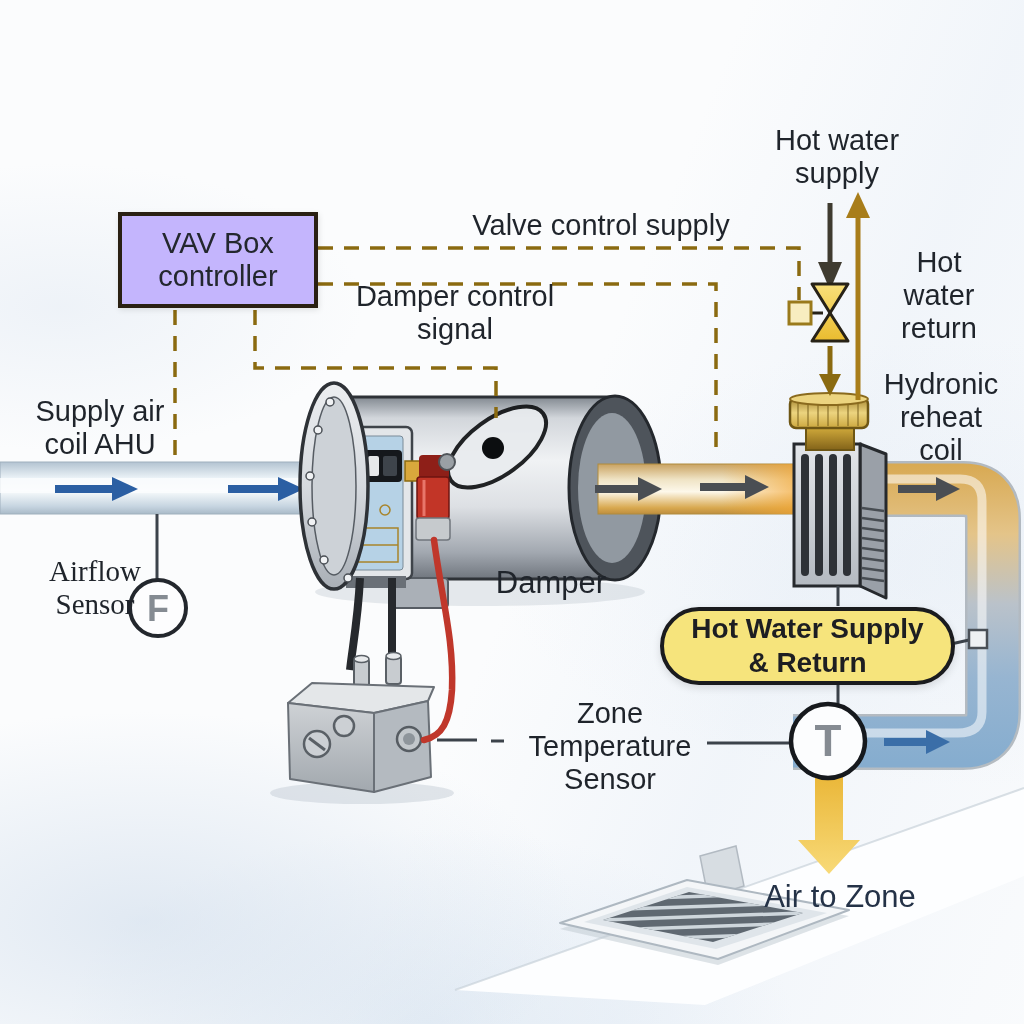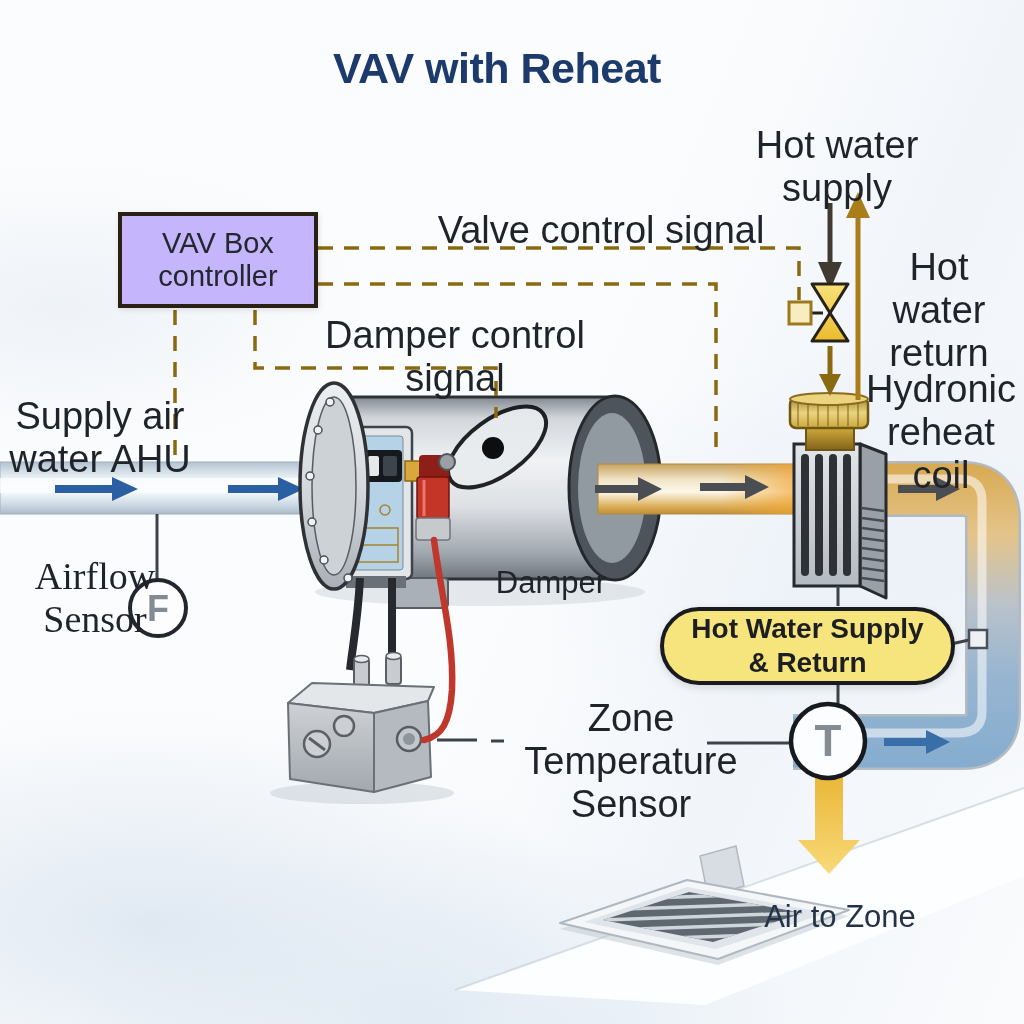--- a/index.html
+++ b/index.html
@@ -6,32 +6,32 @@
   .stage{position:relative;width:1024px;height:1024px;overflow:hidden;
          background:#fbfcfd;font-family:"Liberation Sans",sans-serif;}
   .wash{position:absolute;inset:0;pointer-events:none;background:
     radial-gradient(620px 300px at 14% 90%, rgba(198,214,232,.50), transparent 70%),
     radial-gradient(520px 280px at 42% 100%, rgba(204,220,236,.45), transparent 70%),
     radial-gradient(420px 200px at 6% 30%, rgba(218,228,240,.40), transparent 72%),
     radial-gradient(700px 320px at 96% 55%, rgba(214,226,240,.28), transparent 70%),
     linear-gradient(112deg, rgba(235,241,248,0) 52%, rgba(222,232,244,.34) 72%, rgba(235,241,248,.12) 100%);}
   svg{position:absolute;left:0;top:0;}
   .lbl{position:absolute;transform:translateX(-50%);text-align:center;
-       white-space:pre-line;line-height:1.13;color:#1f242b;font-size:38px;}
+       white-space:pre-line;line-height:1.13;color:#1f242b;font-size:29px;}
   #title{left:497px;top:44px;font-size:43px;font-weight:bold;color:#1c3a6b;letter-spacing:-.5px;}
   #hwSupply{left:837px;top:124px;}
   #hwReturn{left:939px;top:246px;}
   #valveSig{left:601px;top:209px;}
-  #damperSig{left:455px;top:314px;}
+  #damperSig{left:455px;top:280px;}
   #hydronic{left:941px;top:368px;}
   #supplyAir{left:100px;top:395px;}
   #airflowLbl{left:95px;top:555px;font-family:Liberation Serif, serif;}
   #damperLbl{left:551px;top:565px;font-size:31px;}
-  #zoneTemp{left:610px;top:697px;margin-left:21px;}
-  #airZone{left:840px;top:899px;font-size:31px;color:#243247;}
+  #zoneTemp{left:610px;top:697px;}
+  #airZone{left:840px;top:879px;font-size:31px;color:#243247;}
   #ctrlBox{position:absolute;left:118px;top:212px;width:192px;height:88px;
      background:#c4b5fd;border:4px solid #2a2013;display:flex;align-items:center;
      justify-content:center;text-align:center;white-space:pre-line;font-size:29px;
      color:#23272e;line-height:1.15;box-shadow:1px 2px 6px rgba(0,0,0,.10);}
   #badge{position:absolute;left:660px;top:607px;width:287px;height:70px;
      background:#f6e47c;border:4px solid #1a1b1e;border-radius:39px;display:flex;
      align-items:center;justify-content:center;text-align:center;white-space:pre-line;
      font-size:28px;font-weight:bold;color:#1d1e22;line-height:1.2;
      box-shadow:0 3px 8px rgba(0,0,0,.12);}
   .sym{font-weight:bold;fill:#858b92;}
@@ -313,32 +313,31 @@
     <g>
       <circle cx="158" cy="608" r="28" fill="#fdfdfe" stroke="#23272d" stroke-width="4"></circle>
       <text x="158" y="621" text-anchor="middle" font-size="36" class="sym" font-family="Liberation Sans, sans-serif">F</text>
     </g>
     <g>
       <circle cx="828" cy="741" r="37" fill="#fcfdfe" stroke="#16191d" stroke-width="4.5"></circle>
       <text x="828" y="756" text-anchor="middle" font-size="44" class="sym" font-family="Liberation Sans, sans-serif">T</text>
     </g>
   </svg>
 
-  <div class="lbl" id="title">VAV with Reheat</div>
   <div class="lbl" id="hwSupply">Hot water
 supply</div>
   <div class="lbl" id="hwReturn">Hot water
 return</div>
-  <div class="lbl" id="valveSig">Valve control signal</div>
+  <div class="lbl" id="valveSig">Valve control supply</div>
   <div class="lbl" id="damperSig">Damper control
 signal</div>
   <div class="lbl" id="hydronic">Hydronic
 reheat coil</div>
   <div class="lbl" id="supplyAir">Supply air
-water AHU</div>
+coil AHU</div>
   <div class="lbl" id="airflowLbl">Airflow
 Sensor</div>
   <div class="lbl" id="damperLbl">Damper</div>
   <div class="lbl" id="zoneTemp">Zone
 Temperature
 Sensor</div>
   <div class="lbl" id="airZone">Air to Zone</div>
 
   <div id="ctrlBox">VAV Box
 controller</div>

